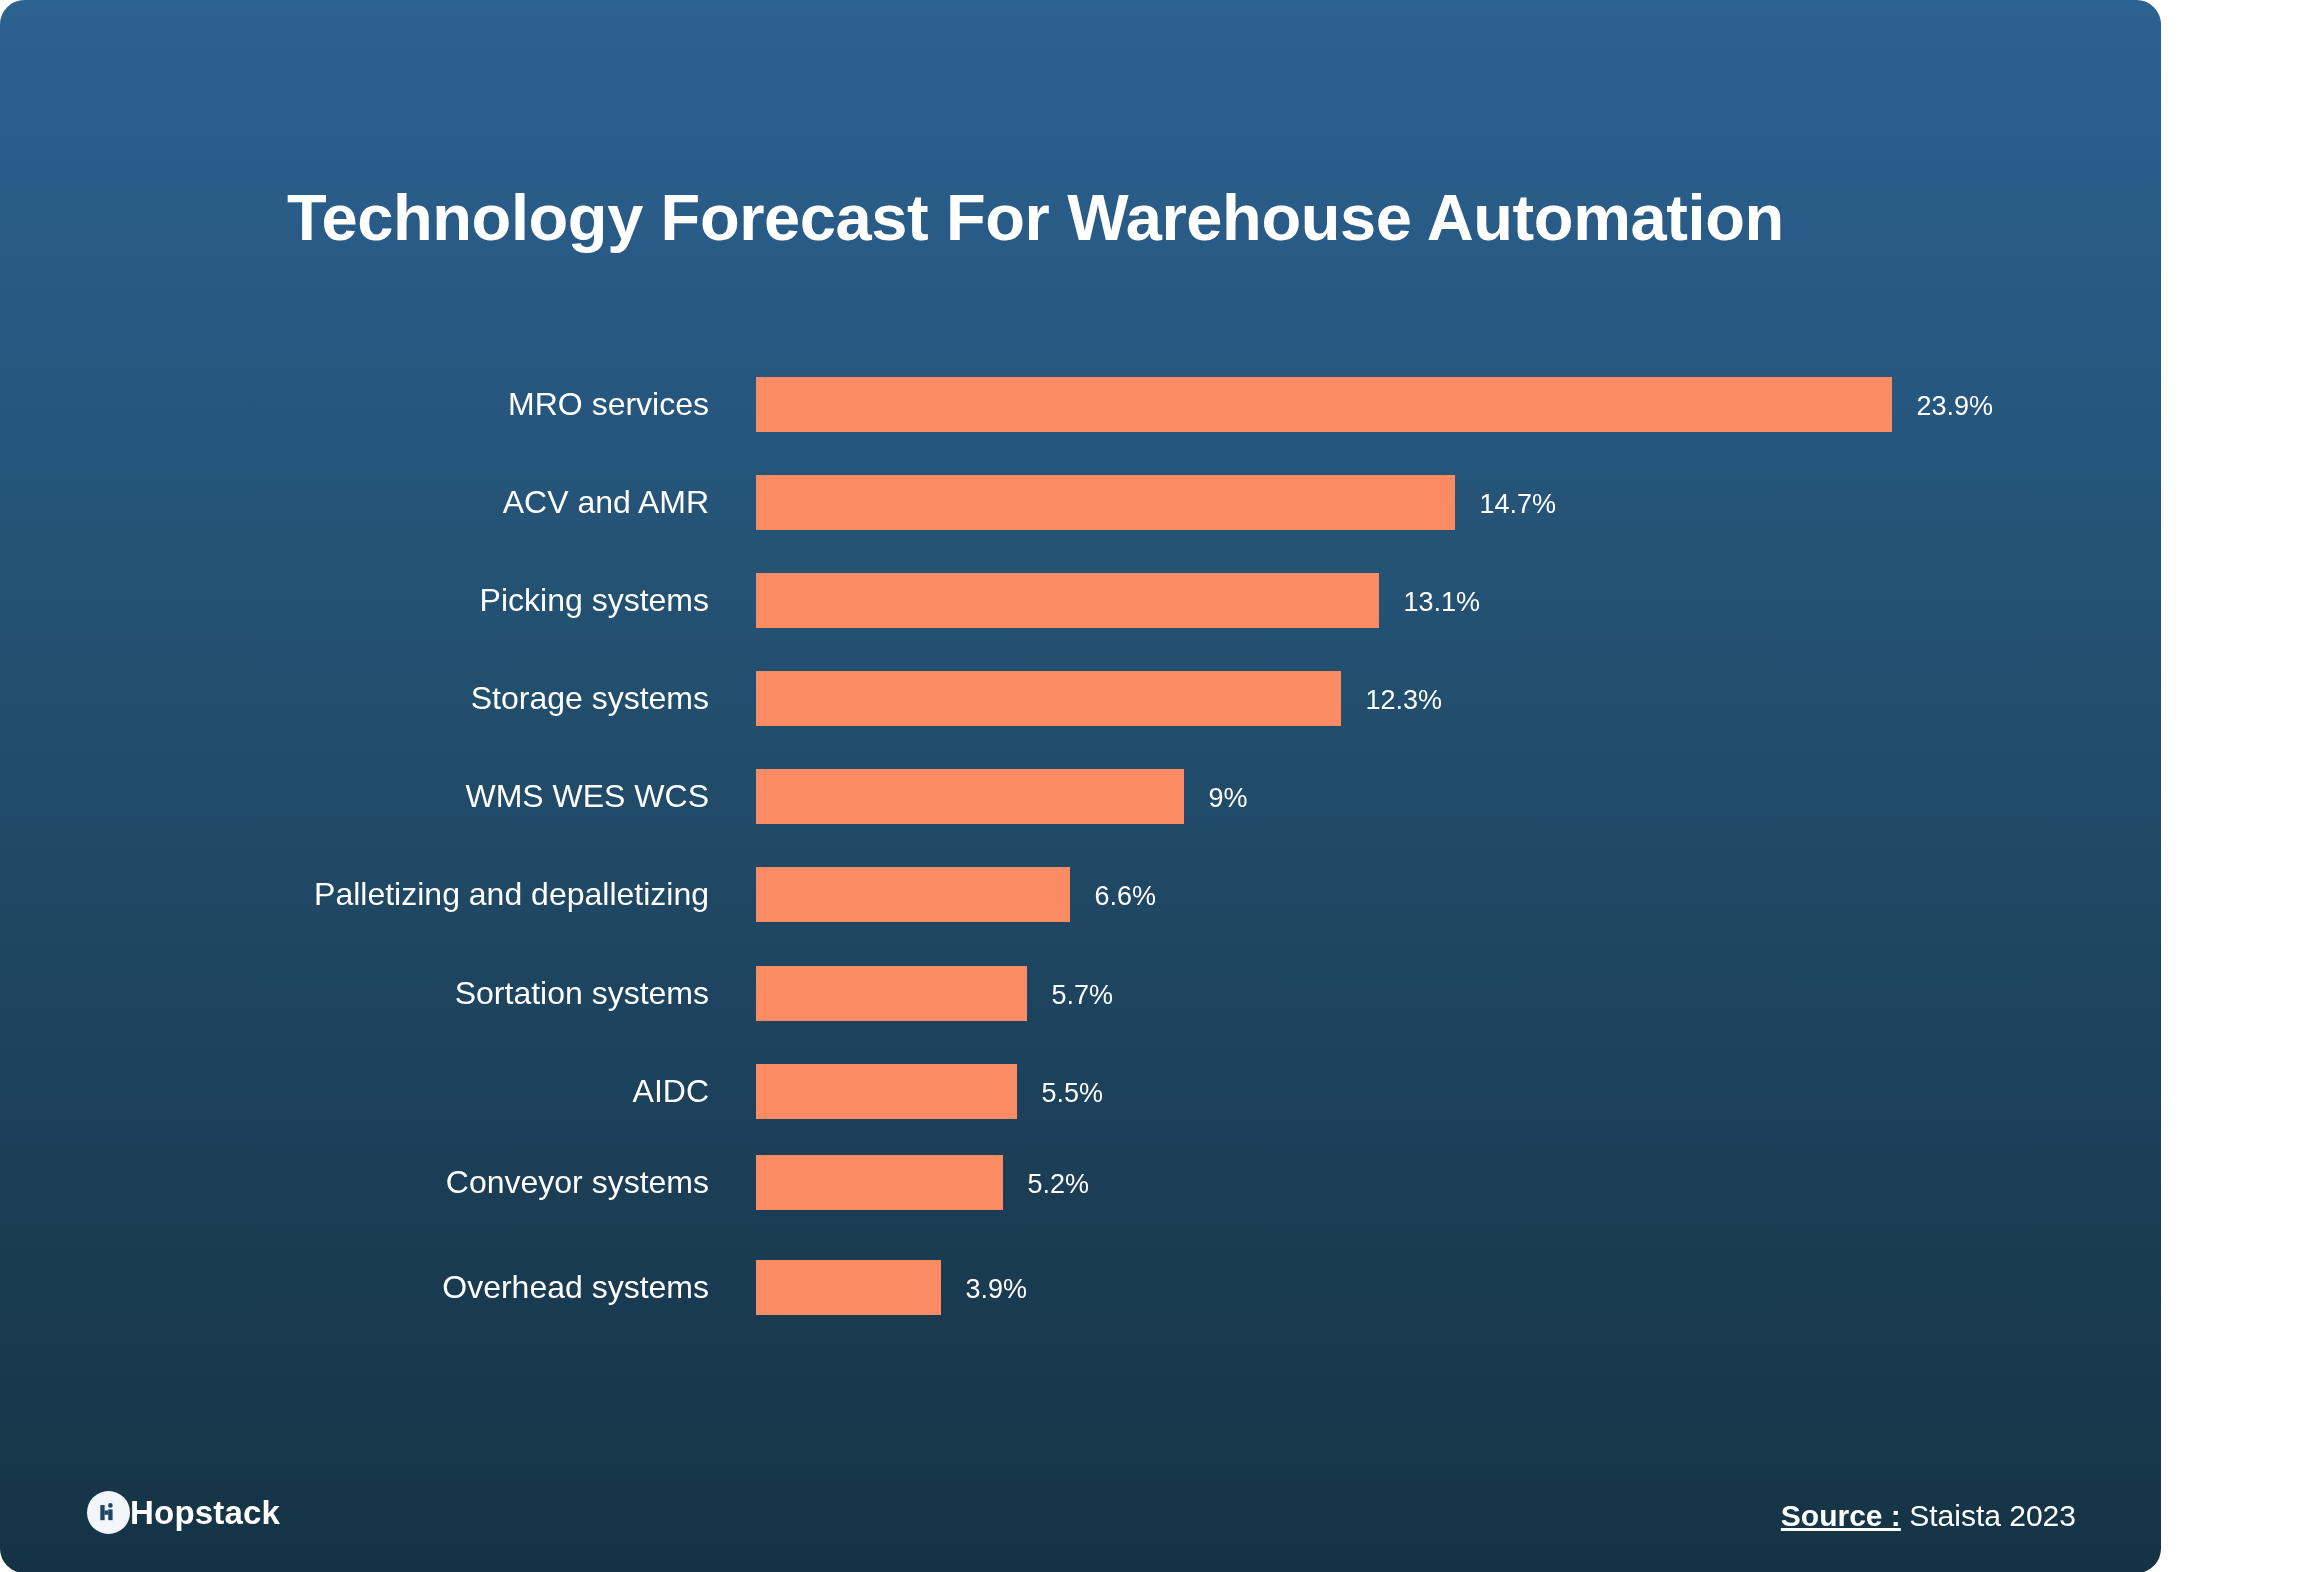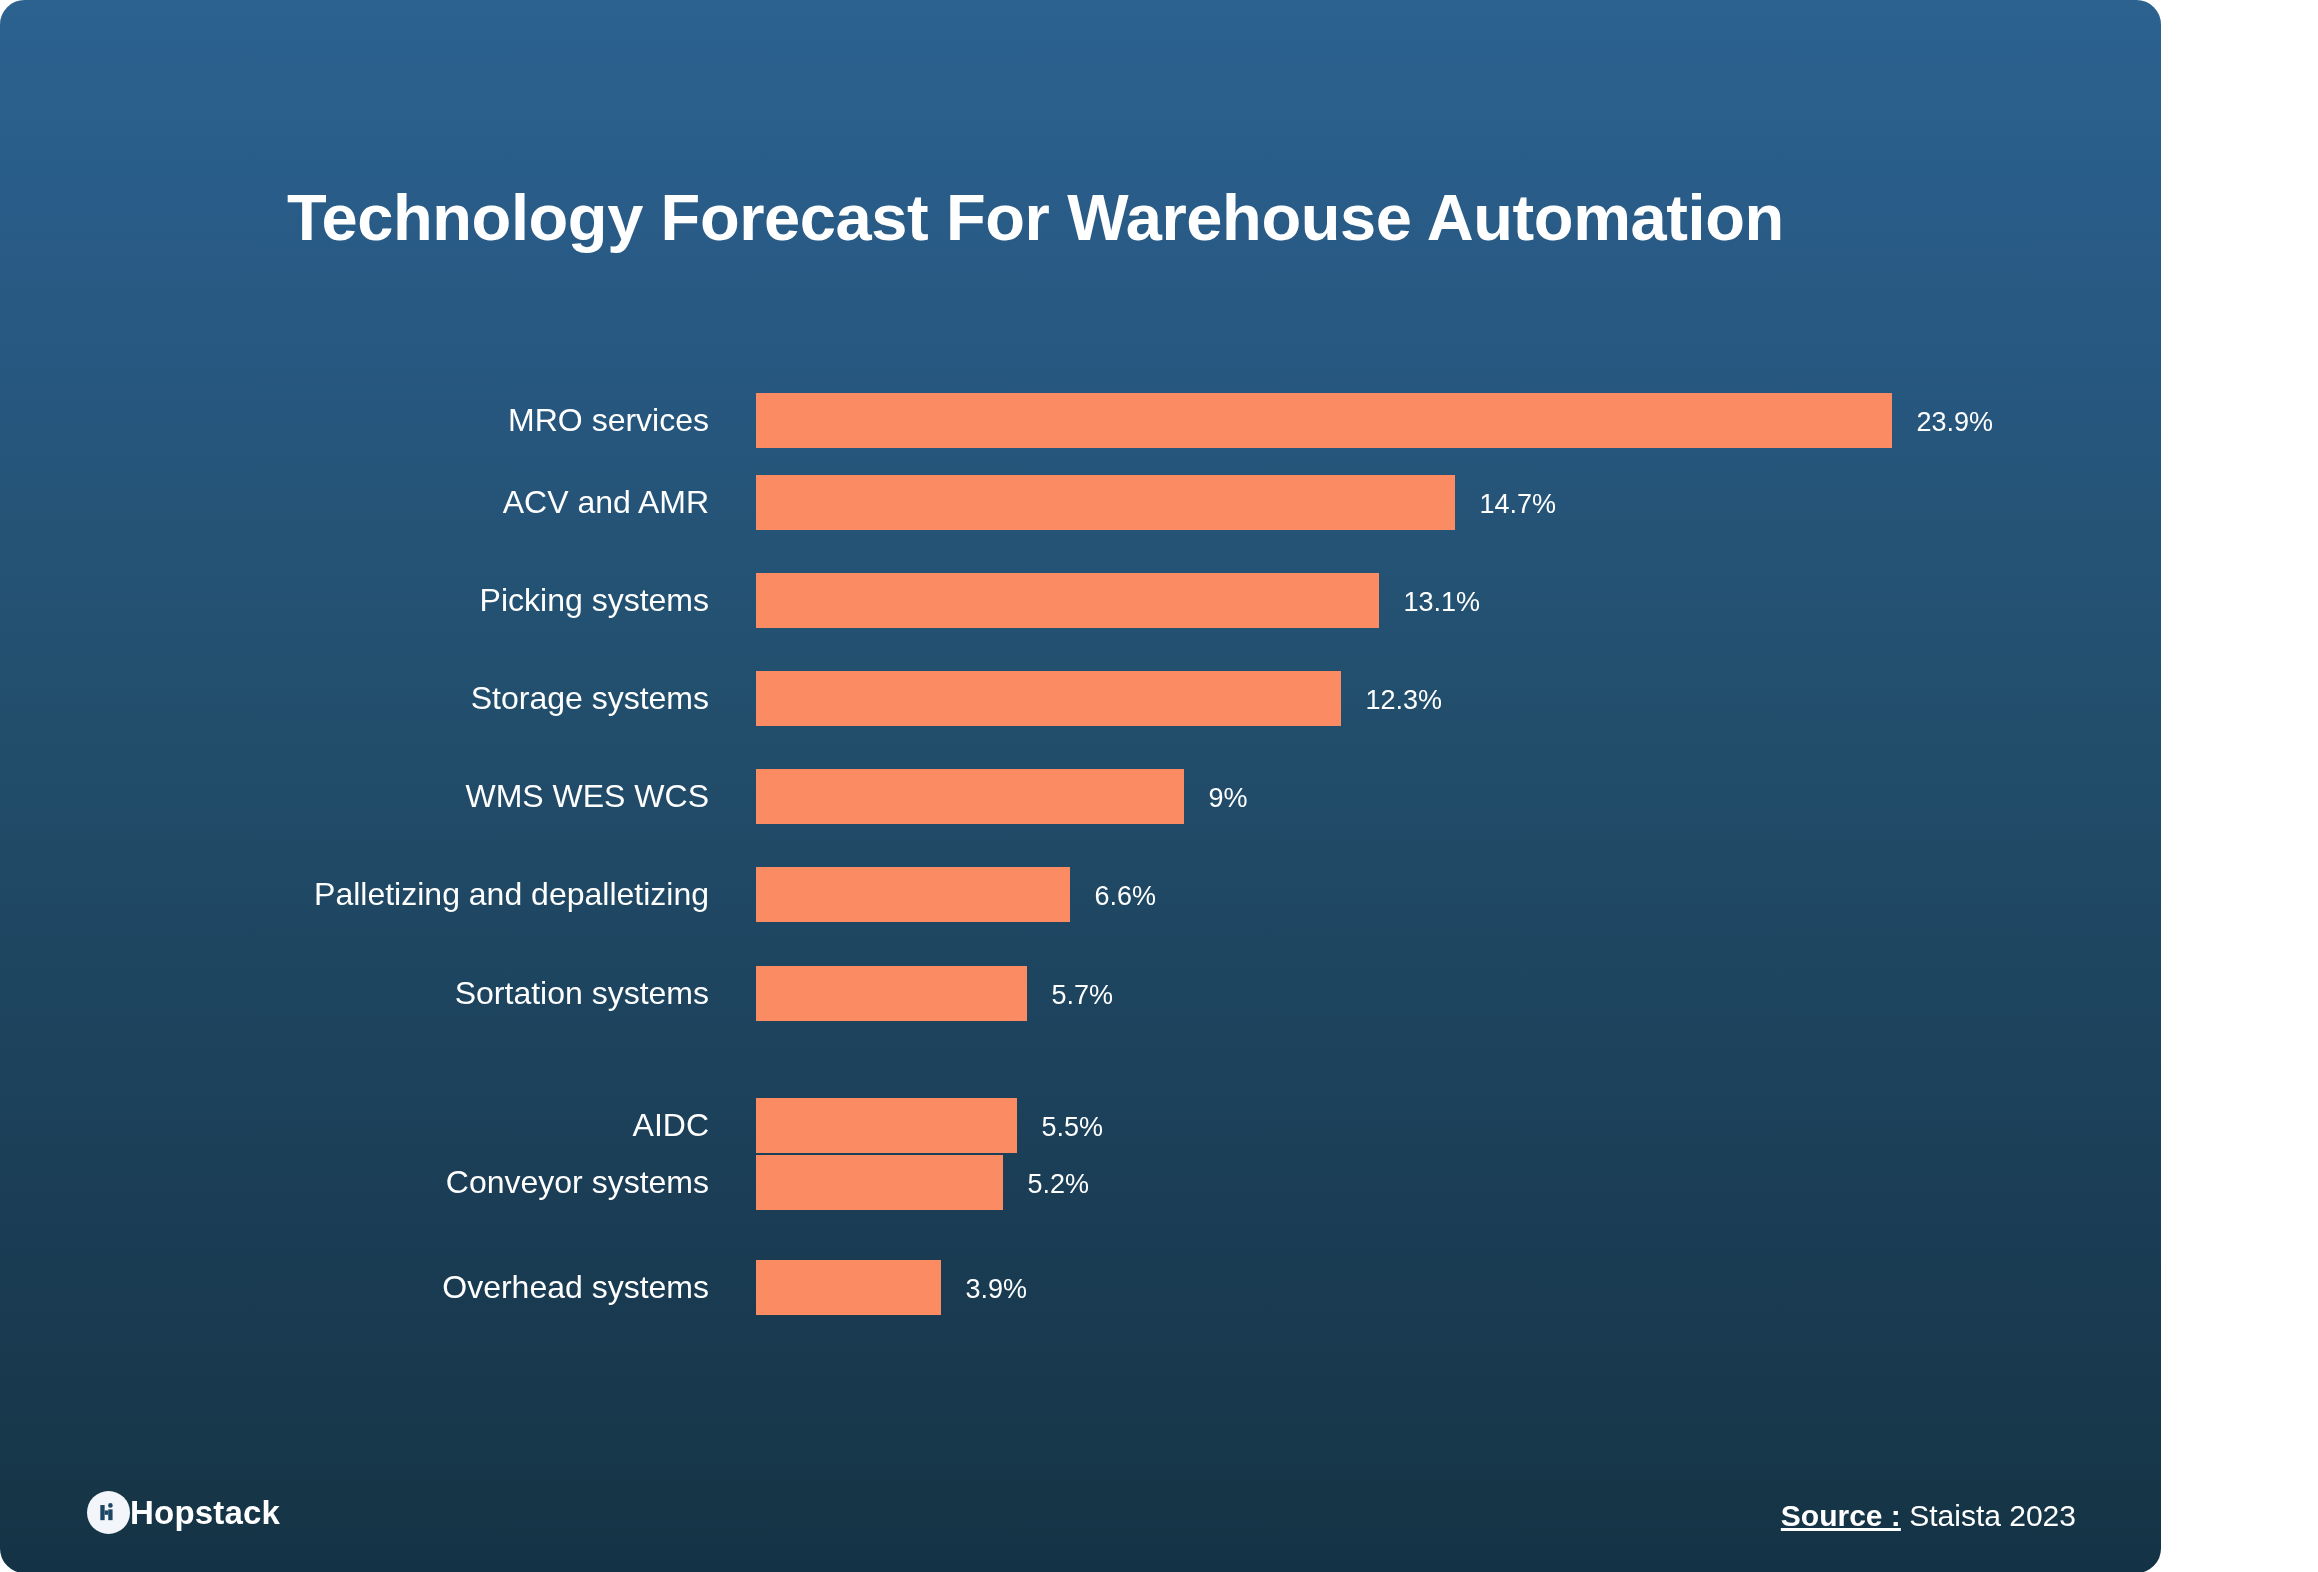--- a/index.html
+++ b/index.html
@@ -144,21 +144,21 @@
   #source .src-val { font-weight: 400; }
 </style>
 </head>
 <body>
 
 <div id="card">
 
   <h1 id="chart-title">Technology Forecast For Warehouse Automation</h1>
 
   <div id="plot">
-      <div class="row" style="top: 32px; border-radius: 19px;">
+      <div class="row" style="top: 16px; border-radius: 19px;">
         <div class="cat-label">MRO services</div>
         <div class="bar-wrap">
           <div class="bar" style="width: 1136px; background: rgb(251, 139, 99);"></div>
           <div class="val-label">23.9%</div>
         </div>
       </div>
       <div class="row" style="top: 114px;">
         <div class="cat-label">ACV and AMR</div>
         <div class="bar-wrap">
           <div class="bar" style="width: 699px; background: rgb(251, 139, 99);"></div>
@@ -193,21 +193,21 @@
           <div class="val-label">6.6%</div>
         </div>
       </div>
       <div class="row" style="top: 605px;">
         <div class="cat-label">Sortation systems</div>
         <div class="bar-wrap">
           <div class="bar" style="width: 271px; background: rgb(251, 139, 99);"></div>
           <div class="val-label">5.7%</div>
         </div>
       </div>
-      <div class="row" style="top: 737px;">
+      <div class="row" style="top: 703px;">
         <div class="cat-label">AIDC</div>
         <div class="bar-wrap">
           <div class="bar" style="width: 261px; background: rgb(251, 139, 99);"></div>
           <div class="val-label">5.5%</div>
         </div>
       </div>
       <div class="row" style="top: 794px;">
         <div class="cat-label">Conveyor systems</div>
         <div class="bar-wrap">
           <div class="bar" style="width: 247px; background: rgb(251, 139, 99);"></div>

